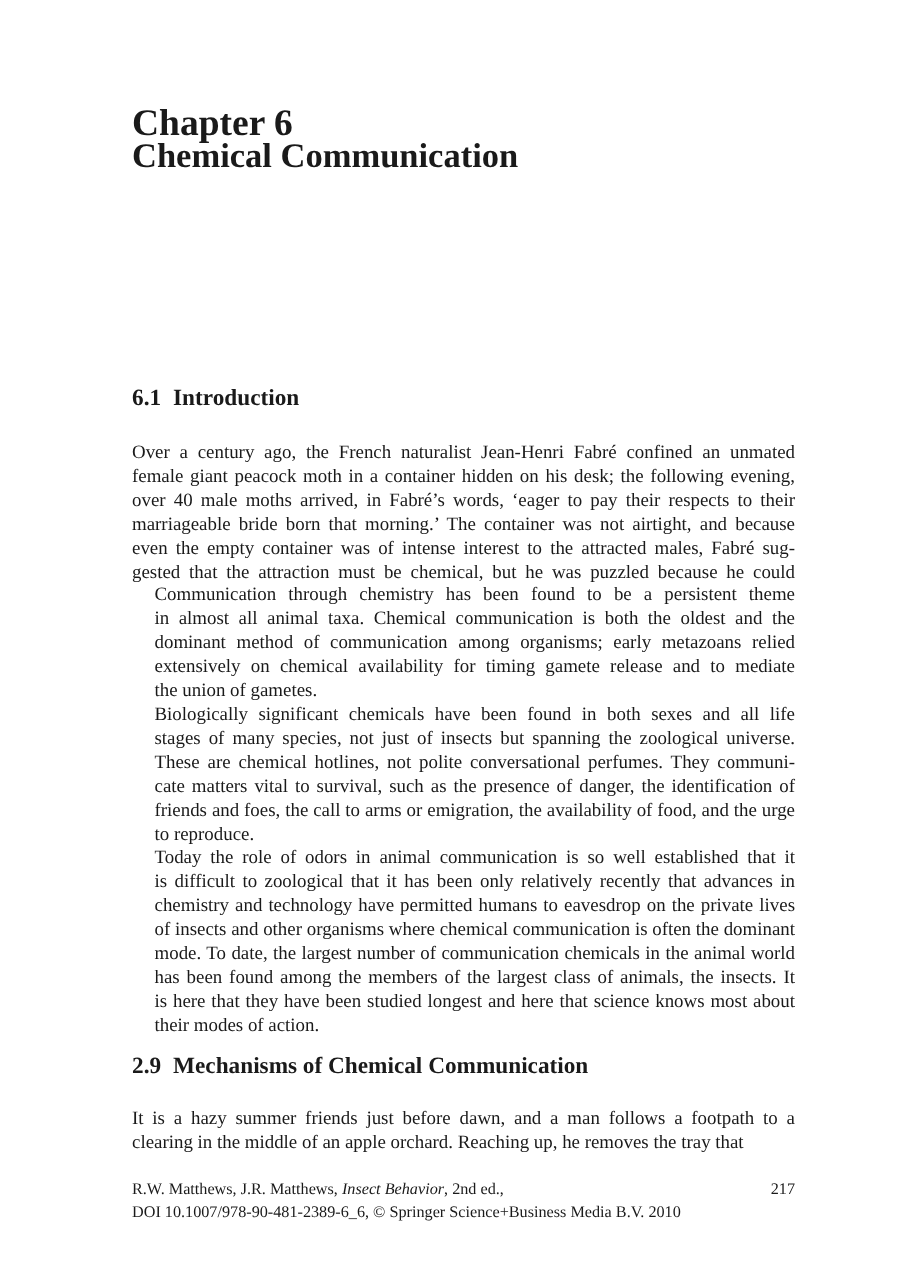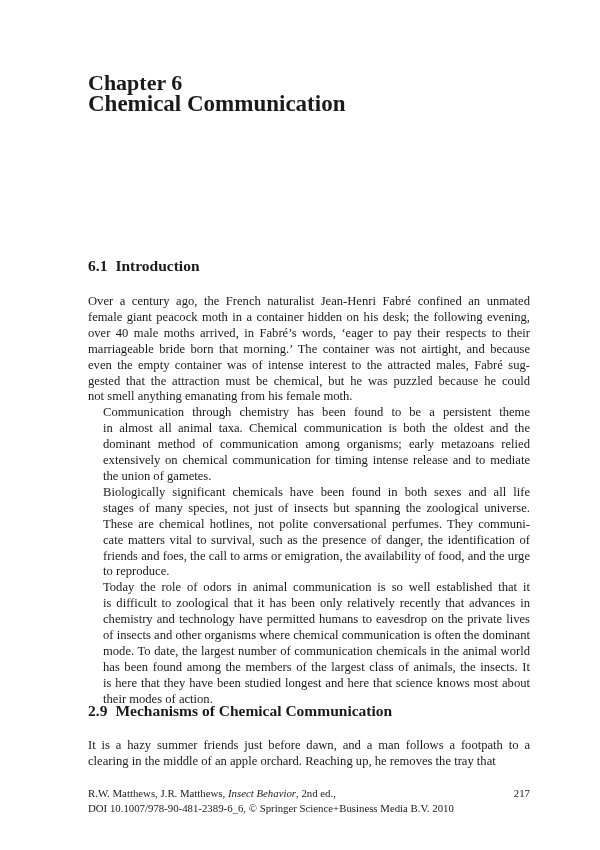--- a/index.html
+++ b/index.html
@@ -1,19 +1,19 @@
 <!DOCTYPE html>
 <html><head>
 <meta charset="utf-8">
 <style>
   html, body { margin: 0; padding: 0; background: #ffffff; }
   body { width: 600px; height: 850px; position: relative; overflow: hidden;
          font-family: "Liberation Serif", "DejaVu Serif", serif; color: #1a1a1a; }
   .page { position: absolute; left: 88px; top: 0; width: 442px; }
-  .chapter-label { position: absolute; top: 73px; left: 0; font-weight: bold; font-size: 22px; line-height: 20px; }
+  .chapter-label { position: absolute; top: 73px; left: 0; font-weight: bold; font-size: 25px; line-height: 20px; }
   .chapter-title { position: absolute; top: 91px; left: 0; font-weight: bold; font-size: 23px; line-height: 26px; }
   .h2 { position: absolute; left: 0; font-weight: bold; font-size: 15.5px; line-height: 18px; white-space: nowrap; }
   .h2 .num { margin-right: 8px; }
   .body { position: absolute; left: 0; width: 442px; font-size: 12.6px; line-height: 15.9px;
           text-align: justify; }
   .body p { margin: 0; }
   .body p.indent { text-indent: 15px; }
   .line { display: block; text-align: justify; text-align-last: justify; white-space: nowrap; }
   .line.last { text-align-last: left; }
   .footer { position: absolute; top: 786px; left: 0; width: 442px; font-size: 10.8px; line-height: 15px; }
@@ -32,27 +32,26 @@
   </div>
 
   <div class="body" id="s0" style="top:294px;">
       <p>
         <span class="line">Over a century ago, the French naturalist Jean-Henri Fabré confined an unmated</span>
         <span class="line">female giant peacock moth in a container hidden on his desk; the following evening,</span>
         <span class="line">over 40 male moths arrived, in Fabré’s words, ‘eager to pay their respects to their</span>
         <span class="line">marriageable bride born that morning.’ The container was not airtight, and because</span>
         <span class="line">even the empty container was of intense interest to the attracted males, Fabré sug-</span>
         <span class="line">gested that the attraction must be chemical, but he was puzzled because he could</span>
-        <span class="line last">not smell anything emanating from his female moth.</span>
       </p>
       <p class="indent">
         <span class="line" style="text-indent: 15px;">Communication through chemistry has been found to be a persistent theme</span>
         <span class="line">in almost all animal taxa. Chemical communication is both the oldest and the</span>
         <span class="line">dominant method of communication among organisms; early metazoans relied</span>
-        <span class="line">extensively on chemical communication for timing intense release and to mediate</span>
+        <span class="line">extensively on chemical availability for timing gamete release and to mediate</span>
         <span class="line last">the union of gametes.</span>
       </p>
       <p class="indent">
         <span class="line" style="text-indent: 15px;">Biologically significant chemicals have been found in both sexes and all life</span>
         <span class="line">stages of many species, not just of insects but spanning the zoological universe.</span>
         <span class="line">These are chemical hotlines, not polite conversational perfumes. They communi-</span>
         <span class="line">cate matters vital to survival, such as the presence of danger, the identification of</span>
         <span class="line">friends and foes, the call to arms or emigration, the availability of food, and the urge</span>
         <span class="line last">to reproduce.</span>
       </p>

